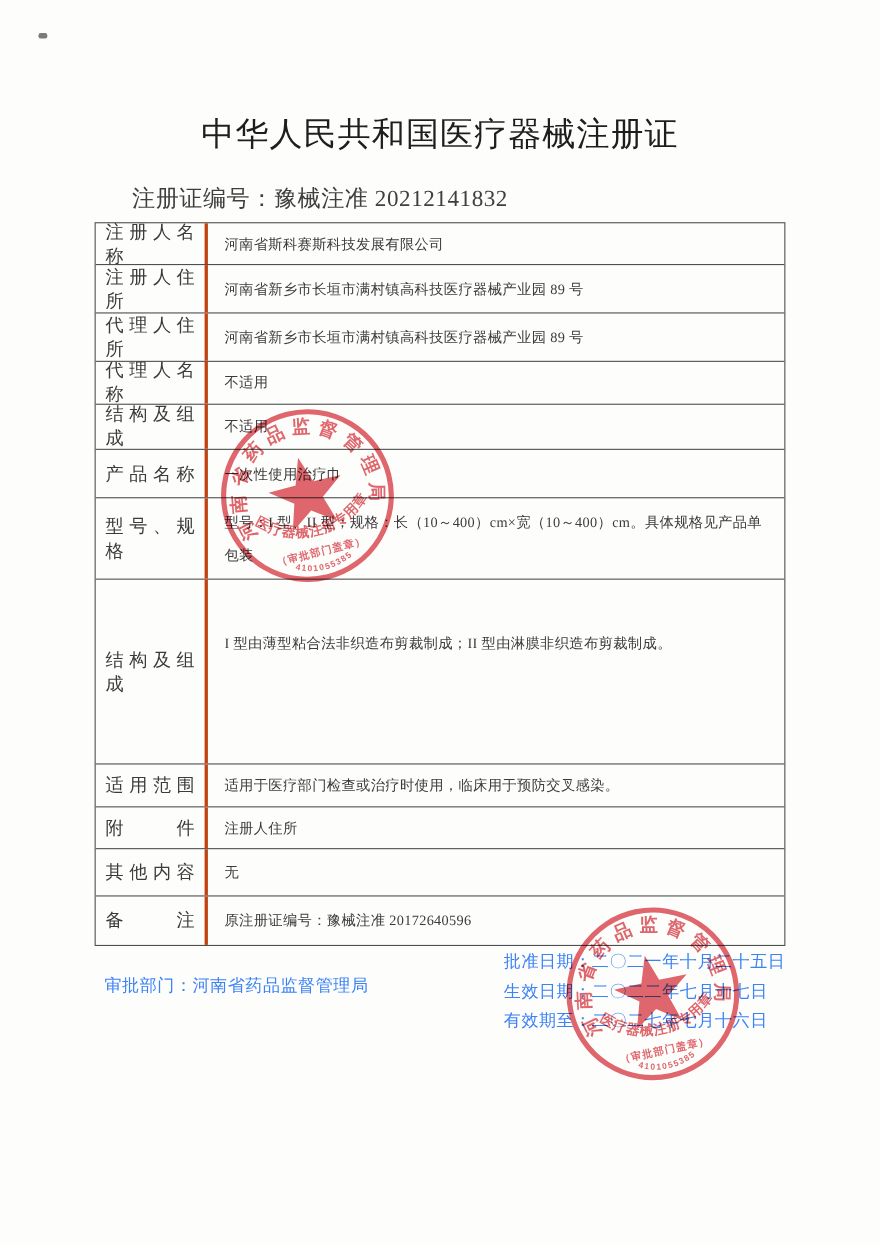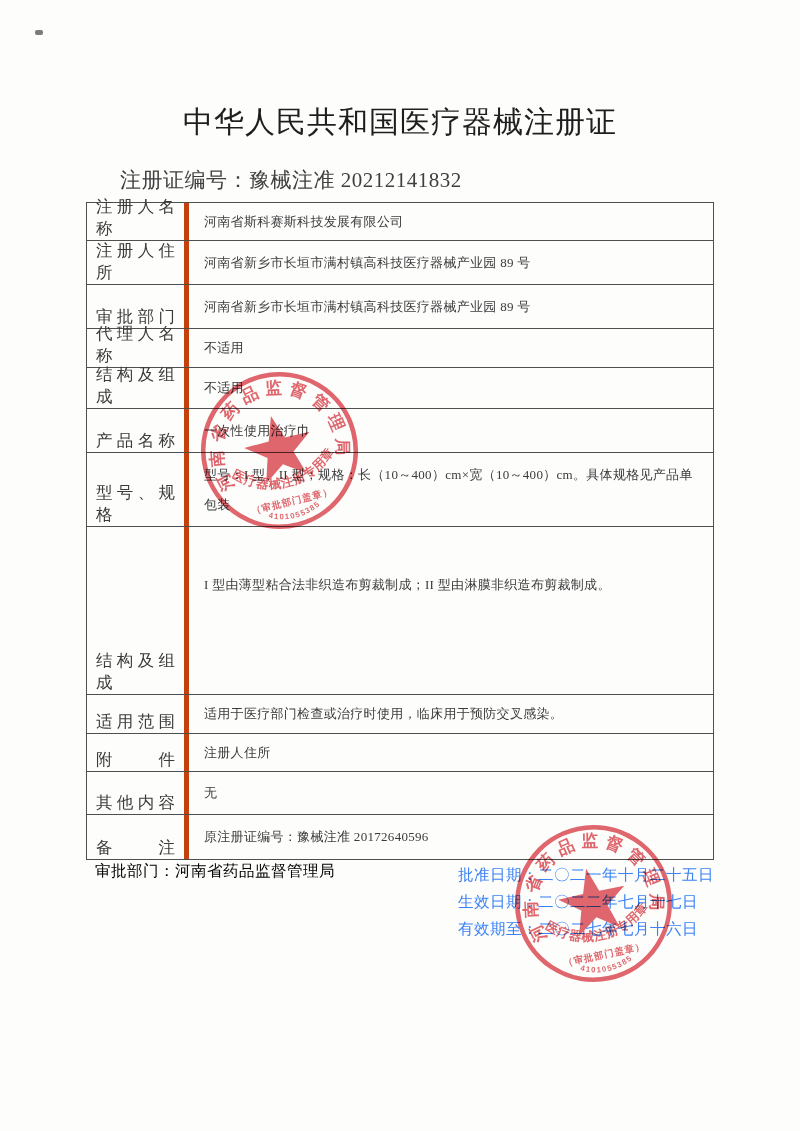--- a/index.html
+++ b/index.html
@@ -22,39 +22,39 @@
     position:absolute;left:120px;top:166px;
     font-size:21px;color:#3f3f3f;letter-spacing:.5px;
   }
   .cert-table{
     position:absolute;left:86px;top:202px;width:628px;
     border:1px solid #4f4f4f;box-sizing:border-box;
   }
   .trow{display:flex;border-bottom:1px solid #4f4f4f;box-sizing:border-box;}
   .trow:last-child{border-bottom:none;}
   .lcell{
-    width:102px;flex:0 0 102px;border-right:5px solid #c2410c;
-    display:flex;align-items:flex-end;box-sizing:border-box;
+    width:102px;flex:0 0 102px;border-right:3px solid #c2410c;
+    display:flex;align-items:center;box-sizing:border-box;
   }
   .lcell span{
     display:block;width:100%;padding:0 9px;box-sizing:border-box;
     font-size:16.5px;color:#3b3b3b;
     text-align:justify;text-align-last:justify;
   }
   .vcell{
     flex:1;display:flex;align-items:center;
     padding:2px 10px 2px 15px;box-sizing:border-box;
     font-size:13px;line-height:30px;color:#3b3b3b;letter-spacing:.3px;
   }
   .r1{height:38px}.r2{height:44px}.r3{height:44px}.r4{height:39px}
   .r5{height:41px}.r6{height:44px}.r7{height:74px}.r8{height:168px}
   .r9{height:39px}.r10{height:38px}.r11{height:43px}.r12{height:44px}
   .r8 .vcell{align-items:flex-start;padding-top:42px;line-height:32px;}
   .footer-dept{
-    position:absolute;left:95px;top:861px;font-size:15.5px;color:#000000;
+    position:absolute;left:95px;top:886px;font-size:15.5px;color:#3b82f6;
     letter-spacing:.5px;
   }
   .footer-dates{
     position:absolute;left:458px;top:861px;font-size:15.5px;color:#3b82f6;
     line-height:27px;letter-spacing:.5px;
   }
   .stamp{
     position:absolute;mix-blend-mode:multiply;opacity:.82;
     font-family:"Liberation Sans","DejaVu Sans",sans-serif;
   }
@@ -81,21 +81,21 @@
       <div class="vcell">河南省斯科赛斯科技发展有限公司</div>
     </div>
     <div class="trow r2">
       <div class="lcell">
           <span>注册人住所</span>
         </div>
       <div class="vcell">河南省新乡市长垣市满村镇高科技医疗器械产业园 89 号</div>
     </div>
     <div class="trow r3">
       <div class="lcell">
-          <span>审批部门</span>
+          <span>代理人住所</span>
         </div>
       <div class="vcell">河南省新乡市长垣市满村镇高科技医疗器械产业园 89 号</div>
     </div>
     <div class="trow r4">
       <div class="lcell">
           <span>代理人名称</span>
         </div>
       <div class="vcell">不适用</div>
     </div>
     <div class="trow r5">

